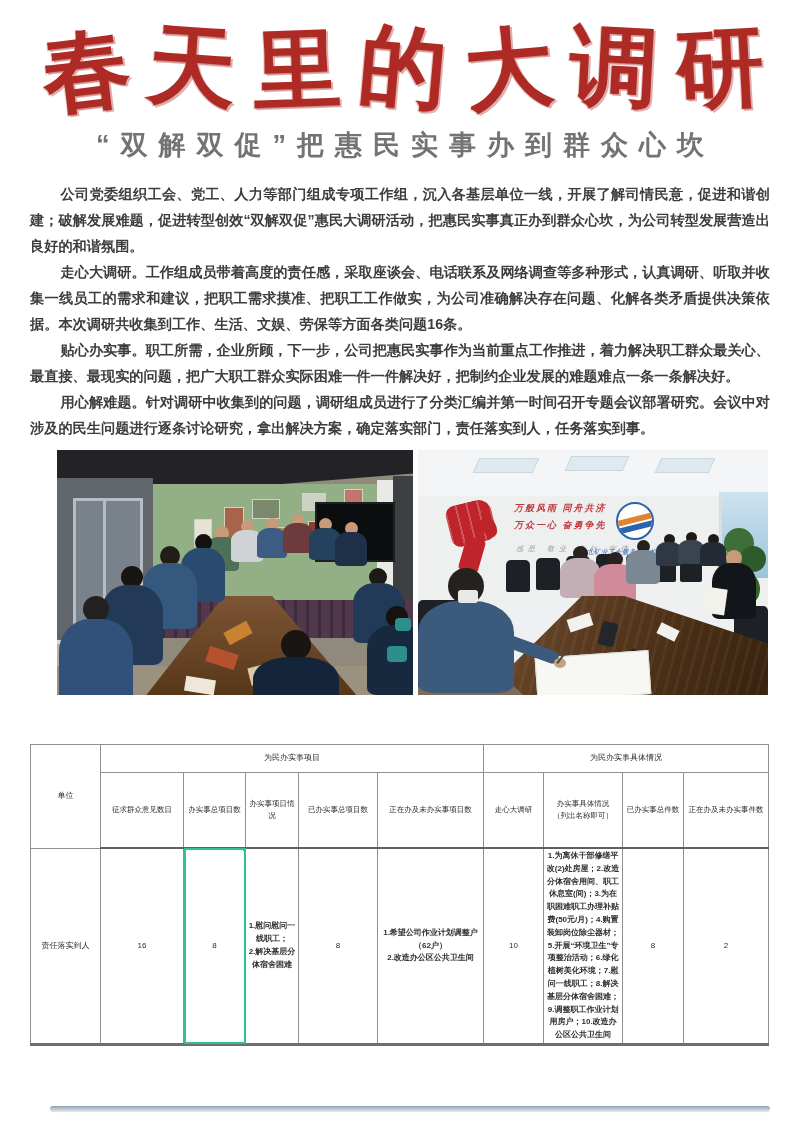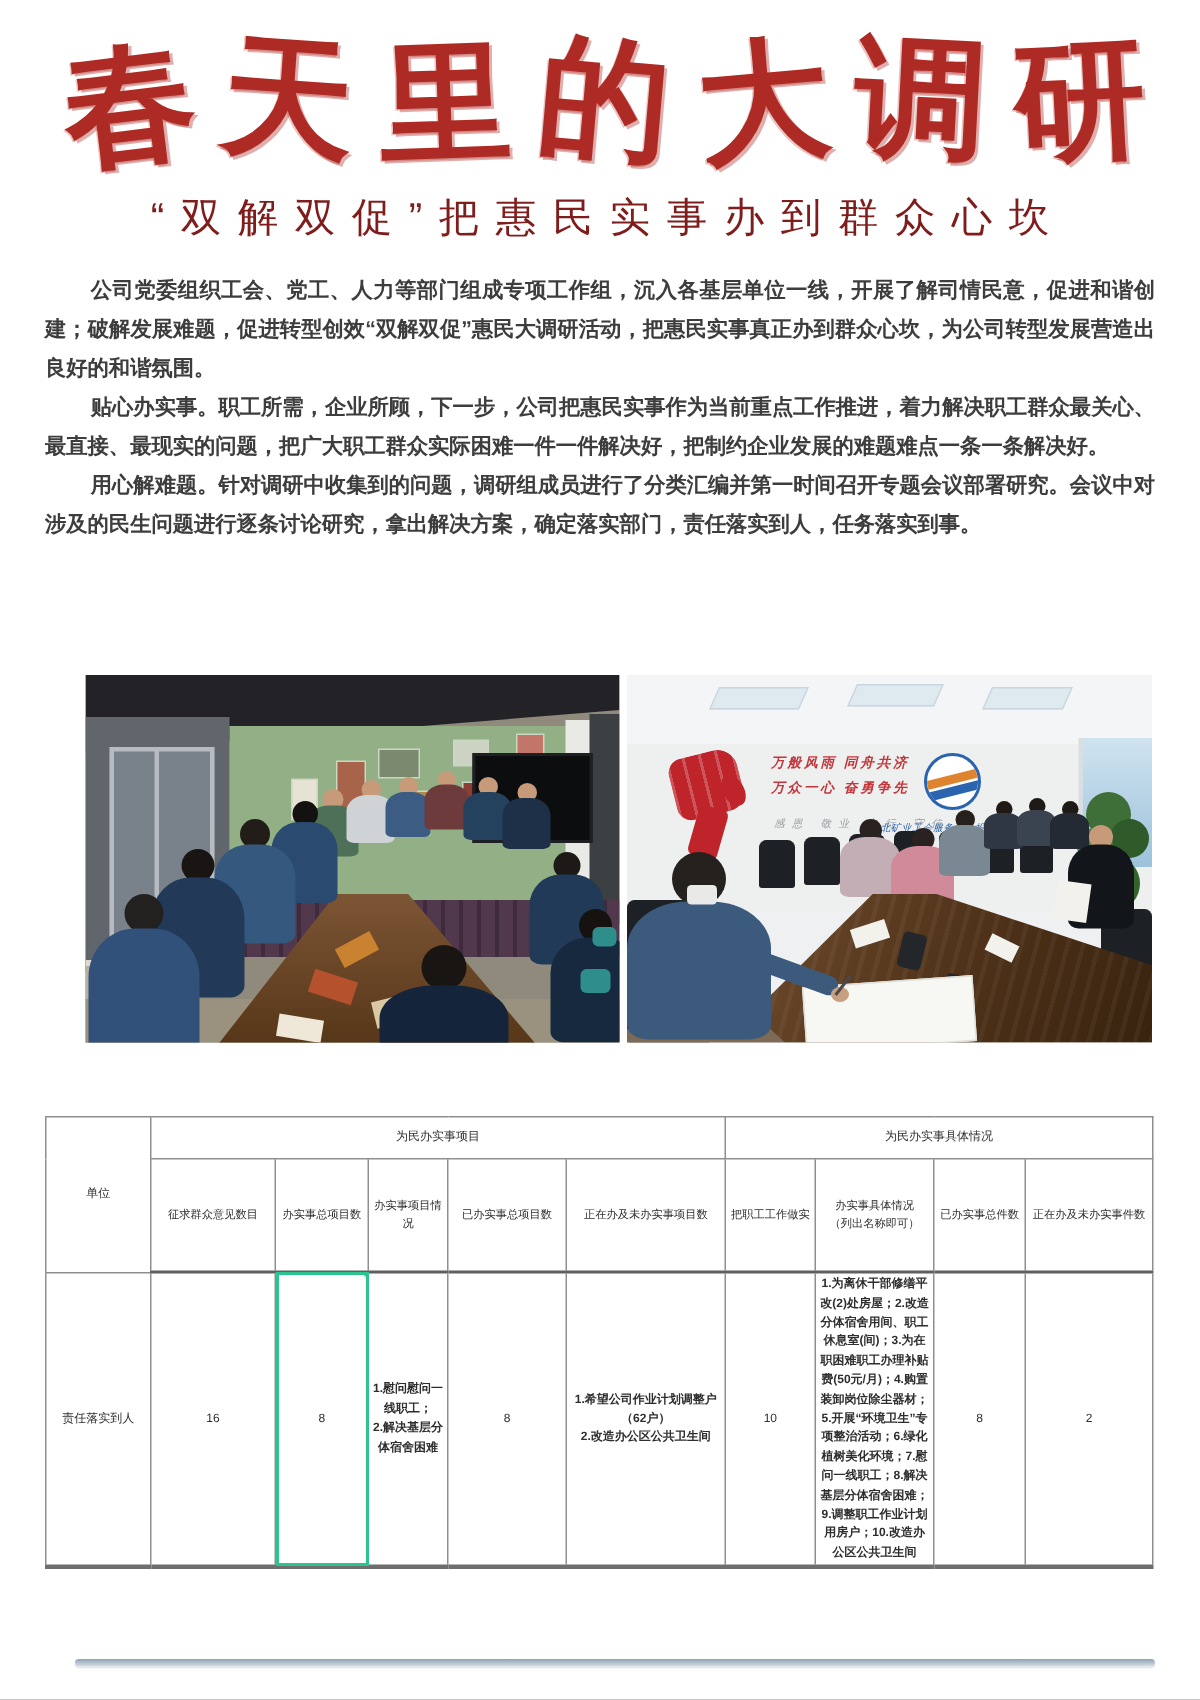--- a/index.html
+++ b/index.html
@@ -11,22 +11,22 @@
   .title span{font-family:"Liberation Serif",serif;font-weight:900;font-size:88px;line-height:1;color:#ad2b24;
               text-shadow:2px 2px 0 rgba(173,43,36,.38),-1px 1px 0 rgba(173,43,36,.28);display:inline-block;}
   .title span:nth-child(1){transform:rotate(-7deg) translateY(4px);}
   .title span:nth-child(2){transform:rotate(4deg);}
   .title span:nth-child(3){transform:rotate(-2deg) translateY(3px);}
   .title span:nth-child(4){transform:rotate(5deg);}
   .title span:nth-child(5){transform:rotate(-5deg) translateY(2px);}
   .title span:nth-child(6){transform:rotate(3deg);}
   .title span:nth-child(7){transform:rotate(-3deg) translateY(1px);}
 
-  .subtitle{position:absolute;left:0;right:0;top:127px;text-align:center;font-size:27px;font-weight:400;
-            color:#7f1d1d;letter-spacing:11px;padding-left:11px;}
+  .subtitle{position:absolute;left:0;right:0;top:127px;text-align:center;font-size:27px;font-weight:700;
+            color:#737373;letter-spacing:11px;padding-left:11px;}
 
   
   .article{position:absolute;left:30px;right:30px;top:181px;font-size:14.2px;line-height:26px;color:#3d3d3d;
            text-align:justify;}
   .article p{margin:0;text-indent:2.15em;font-weight:bold;}
 
   
   .photos{position:absolute;left:57px;top:450px;display:flex;gap:5px;}
   .photo{position:relative;overflow:hidden;}
   .photo.left{width:356px;height:245px;background:#8f8a7c;}
@@ -123,20 +123,21 @@
     <span>的</span>
     <span>大</span>
     <span>调</span>
     <span>研</span>
   </div>
 
   <div class="subtitle">“双解双促”把惠民实事办到群众心坎</div>
 
   <div class="article">
     <p>公司党委组织工会、党工、人力等部门组成专项工作组，沉入各基层单位一线，开展了解司情民意，促进和谐创建；破解发展难题，促进转型创效“双解双促”惠民大调研活动，把惠民实事真正办到群众心坎，为公司转型发展营造出良好的和谐氛围。</p>
+    <p>走心大调研。工作组成员带着高度的责任感，采取座谈会、电话联系及网络调查等多种形式，认真调研、听取并收集一线员工的需求和建议，把职工需求摸准、把职工工作做实，为公司准确解决存在问题、化解各类矛盾提供决策依据。本次调研共收集到工作、生活、文娱、劳保等方面各类问题16条。</p>
     <p>贴心办实事。职工所需，企业所顾，下一步，公司把惠民实事作为当前重点工作推进，着力解决职工群众最关心、最直接、最现实的问题，把广大职工群众实际困难一件一件解决好，把制约企业发展的难题难点一条一条解决好。</p>
     <p>用心解难题。针对调研中收集到的问题，调研组成员进行了分类汇编并第一时间召开专题会议部署研究。会议中对涉及的民生问题进行逐条讨论研究，拿出解决方案，确定落实部门，责任落实到人，任务落实到事。</p>
   </div>
 
   <div class="photos">
 
     <div class="photo left">
       <i class="L-ceil"></i>
       <i class="L-wallL"></i>
       <i class="L-door"></i>
@@ -263,21 +264,21 @@
       <th class="unit" rowspan="2">单位</th>
       <th colspan="5">为民办实事项目</th>
       <th colspan="4">为民办实事具体情况</th>
     </tr>
     <tr class="sub">
       <th>征求群众意见数目</th>
       <th>办实事总项目数</th>
       <th>办实事项目情况</th>
       <th>已办实事总项目数</th>
       <th>正在办及未办实事项目数</th>
-      <th>把职工工作做实</th>
+      <th>走心大调研</th>
       <th class="pre">办实事具体情况
 （列出名称即可）</th>
       <th>已办实事总件数</th>
       <th>正在办及未办实事件数</th>
     </tr>
     <tr class="data">
       <td class="unit">责任落实到人</td>
       <td>16</td>
       <td class="sel">8</td>
       <td class="txt pre">1.慰问慰问一线职工；

